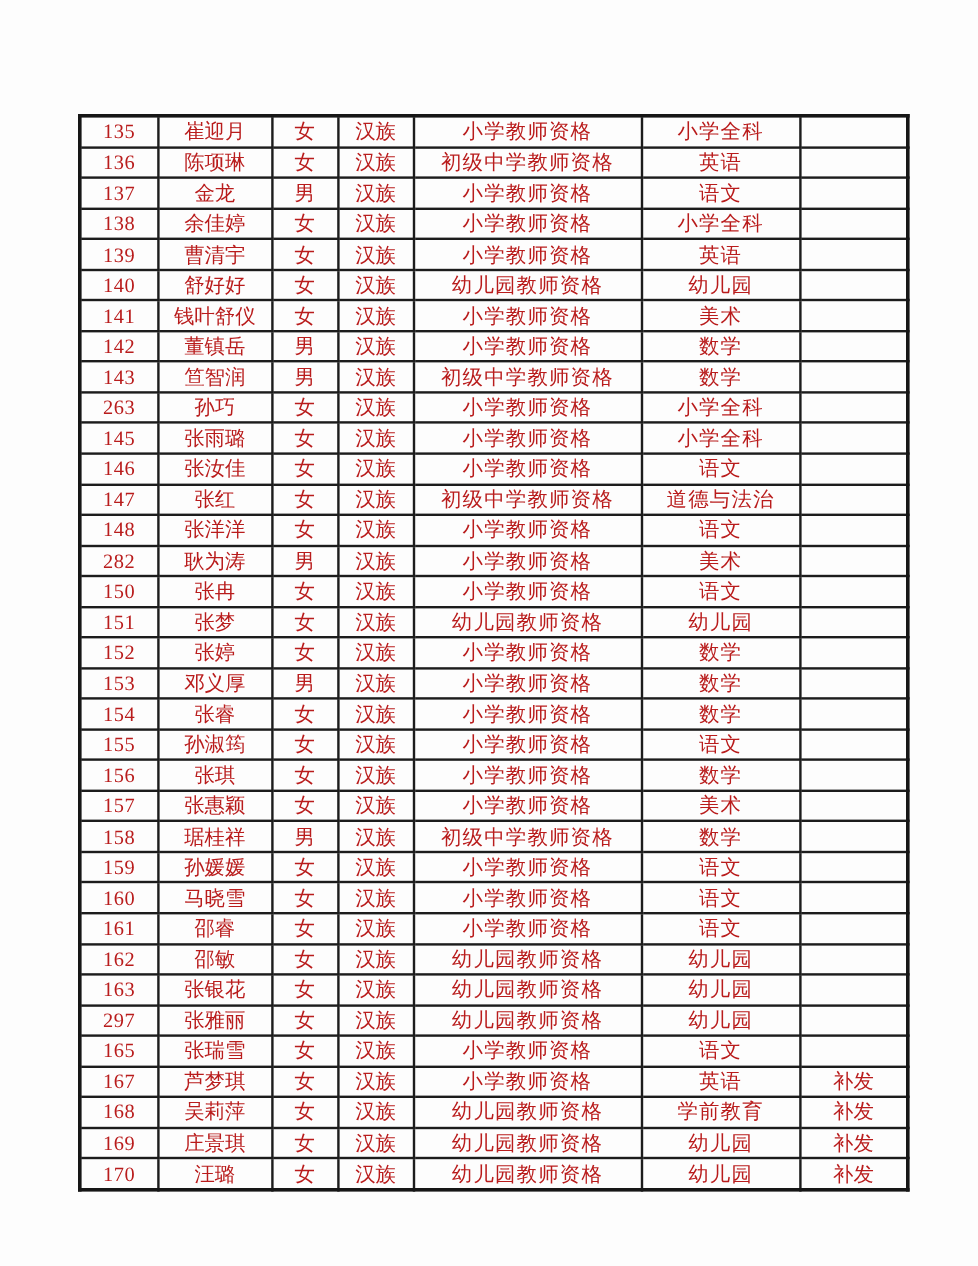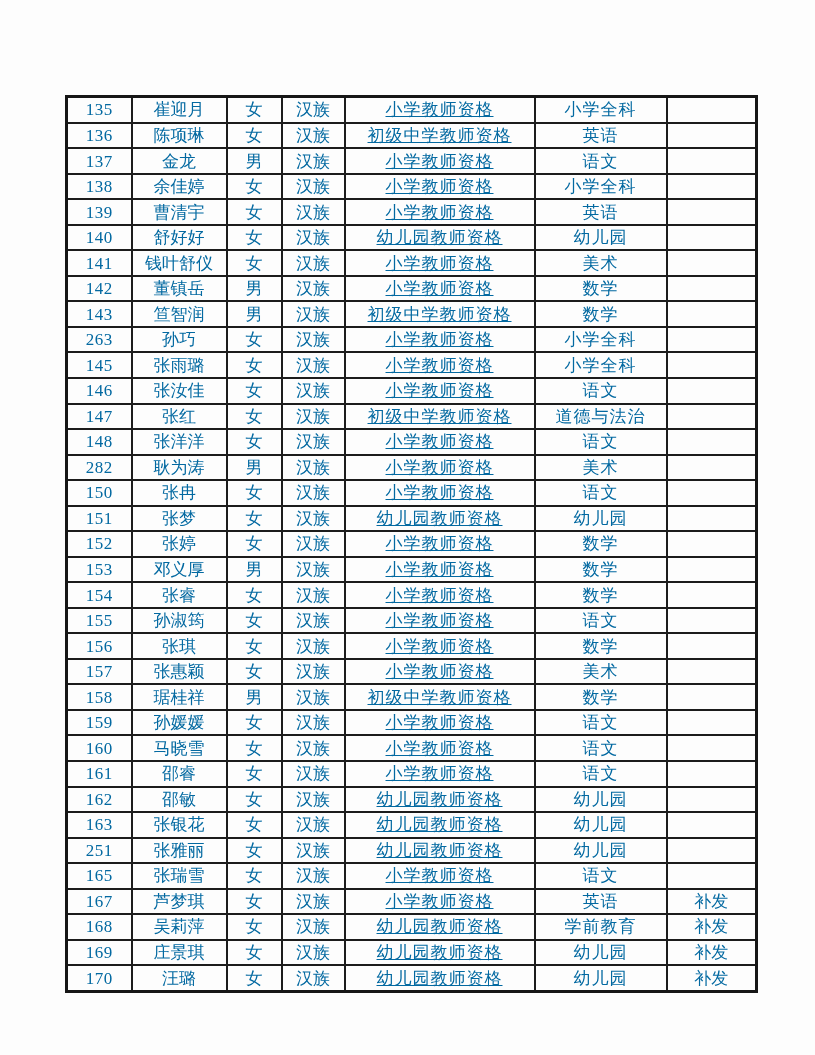--- a/index.html
+++ b/index.html
@@ -7,21 +7,21 @@
     margin: 0;
     padding: 0;
     background: #ffffff;
   }
   .page {
     position: relative;
     width: 815px;
     height: 1055px;
     background: #fdfdfd;
     font-family: "Liberation Serif", "DejaVu Serif", serif;
-    color: #0369a1;
+    color: #b91c1c;
     overflow: hidden;
   }
   table.qual-table {
     position: absolute;
     left: 65px;
     top: 95px;
     width: 690px;
     height: 898px;
     border-collapse: collapse;
     table-layout: fixed;
@@ -31,21 +31,21 @@
     border: 2px solid #1c1c1c;
     text-align: center;
     vertical-align: middle;
     font-size: 17px;
     line-height: 1;
     padding: 0;
     white-space: nowrap;
     overflow: hidden;
   }
   td.c-no { font-size: 18px; letter-spacing: 0.5px; }
-  td.c-qual { letter-spacing: 1px; text-decoration: underline; }
+  td.c-qual { letter-spacing: 1px; }
   td.c-subj { letter-spacing: 1px; margin-top: 10px; }
 </style>
 </head>
 <body>
 
 <div class="page">
   <table class="qual-table">
     <colgroup>
       <col style="width:65px">
       <col style="width:95px">
@@ -311,21 +311,21 @@
         <tr>
     <td class="c-no">163</td>
     <td class="c-name">张银花</td>
     <td class="c-gen">女</td>
     <td class="c-eth">汉族</td>
     <td class="c-qual">幼儿园教师资格</td>
     <td class="c-subj">幼儿园</td>
     <td class="c-rem"></td>
   </tr>
         <tr>
-    <td class="c-no">251</td>
+    <td class="c-no">297</td>
     <td class="c-name">张雅丽</td>
     <td class="c-gen">女</td>
     <td class="c-eth">汉族</td>
     <td class="c-qual">幼儿园教师资格</td>
     <td class="c-subj">幼儿园</td>
     <td class="c-rem"></td>
   </tr>
         <tr>
     <td class="c-no">165</td>
     <td class="c-name">张瑞雪</td>

